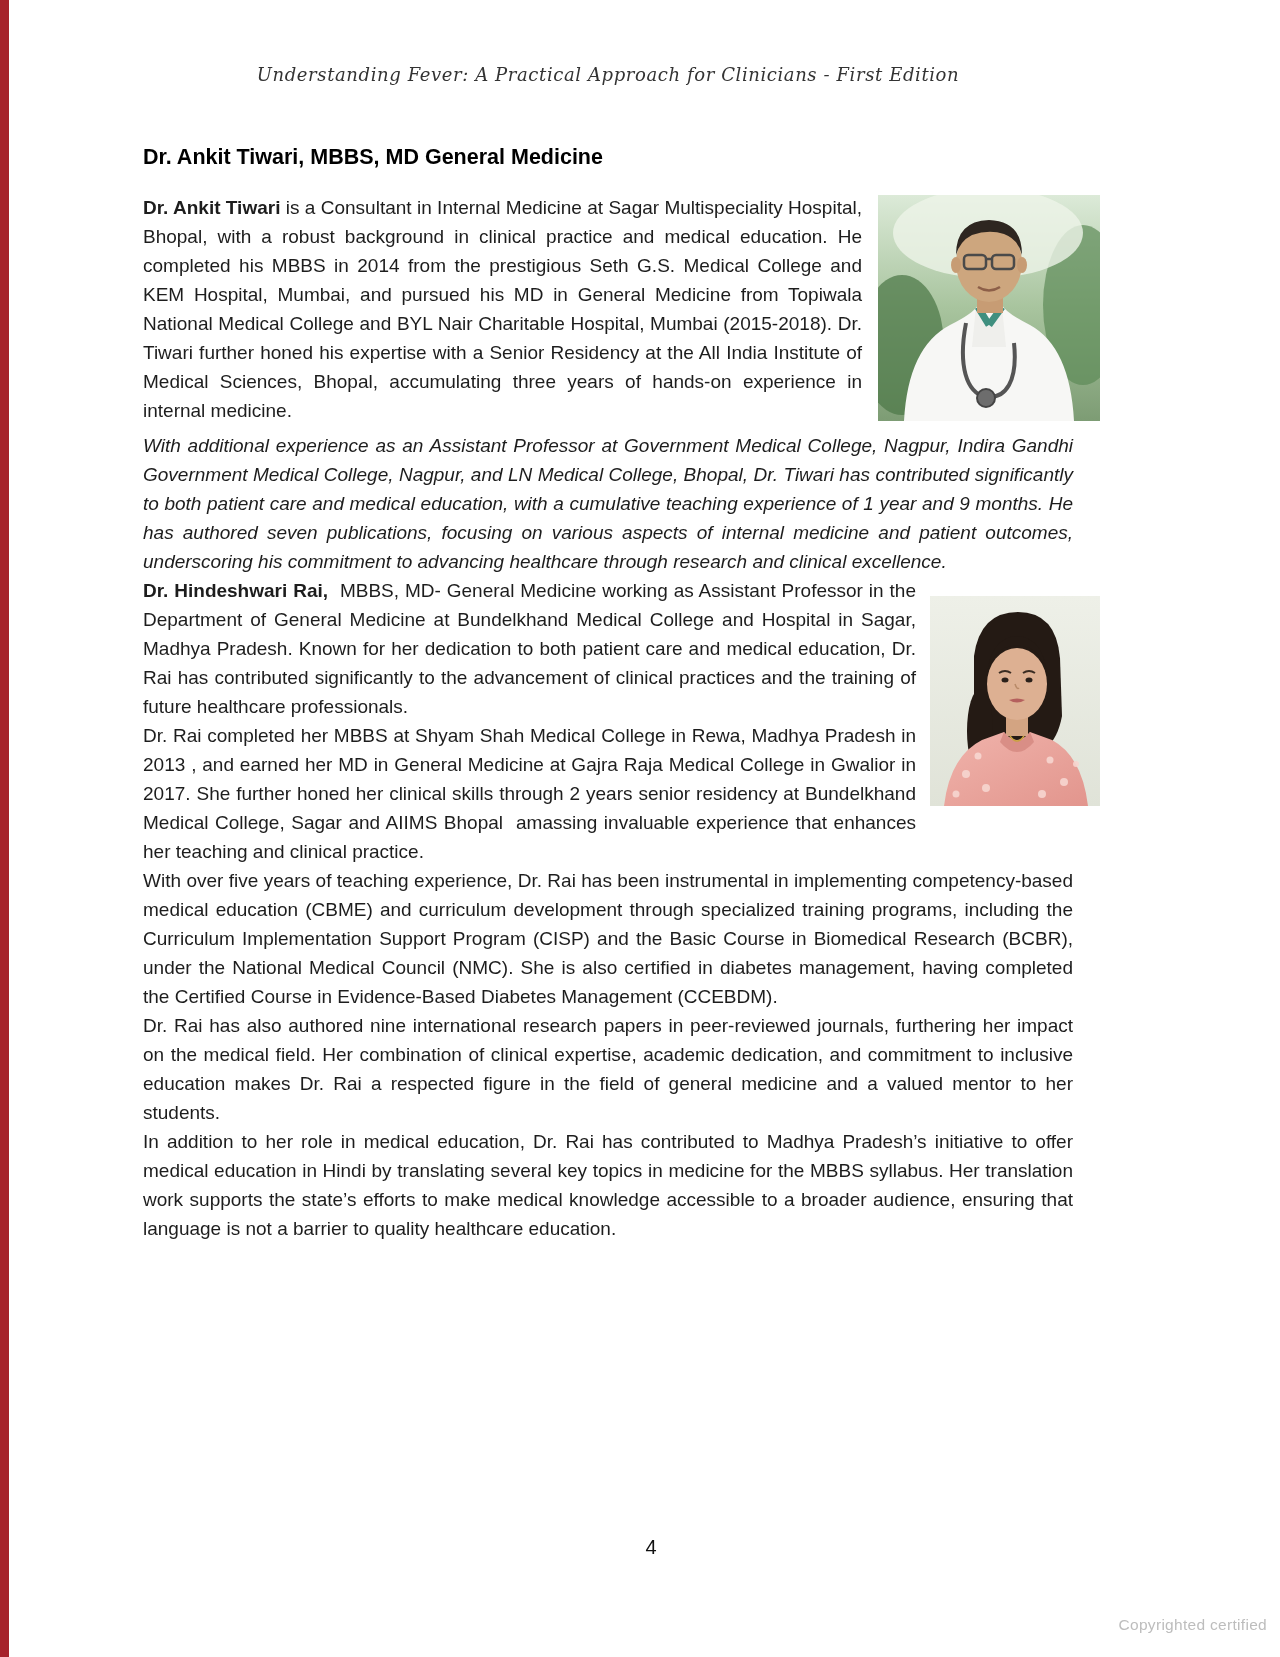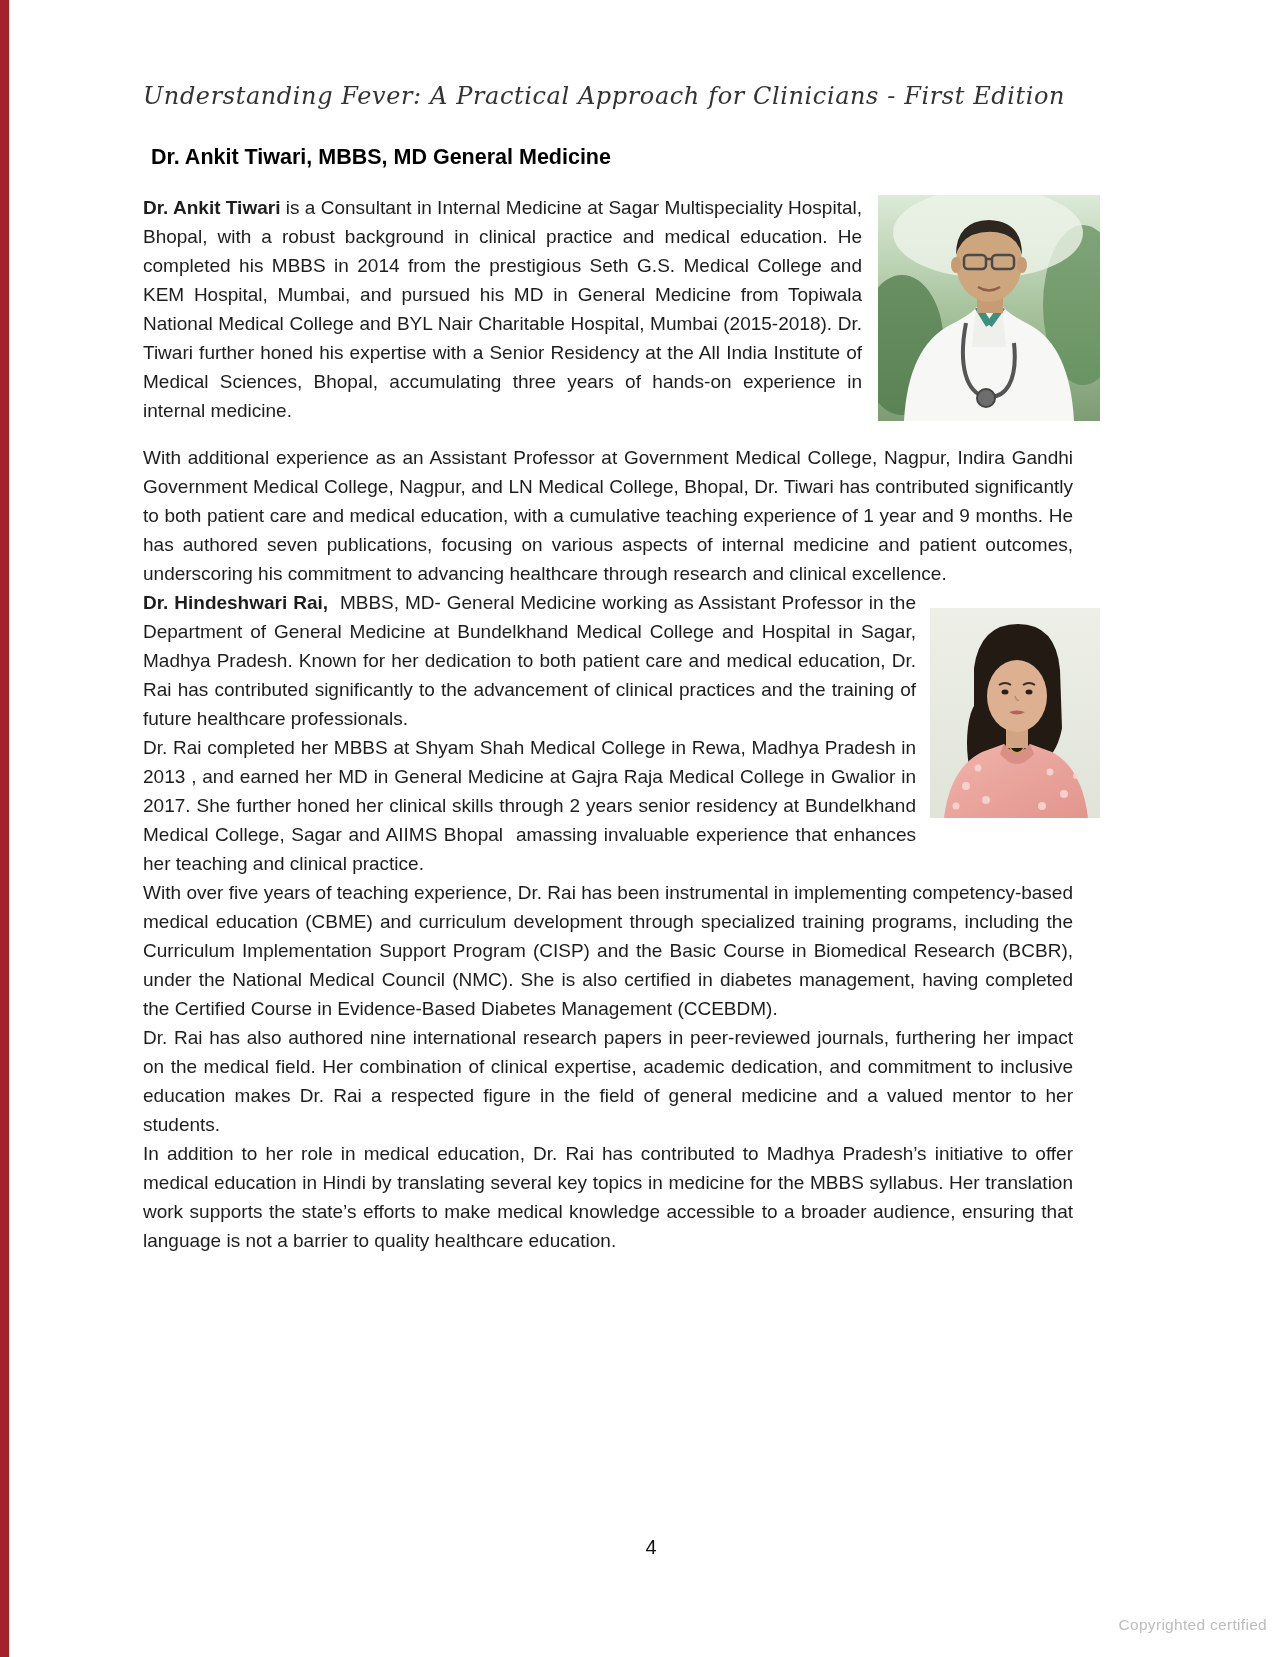--- a/index.html
+++ b/index.html
@@ -6,39 +6,39 @@
   body {
     width:1280px; height:1657px; position:relative; background:#ffffff;
     font-family:"Liberation Sans", sans-serif; color:#1d1d1d;
     overflow:hidden;
   }
   .red-edge {
     position:absolute; left:0; top:0; width:9px; height:1657px;
     background:#a6222b;
   }
   .running-header {
-    position:absolute; top:82px; left:143px; width:930px;
-    text-align:left;
+    position:absolute; top:64px; left:143px; width:930px;
+    text-align:center;
     font-family:"DejaVu Serif", serif; font-style:italic;
-    font-size:24px; color:#333333; letter-spacing:0.6px;
+    font-size:18px; color:#333333; letter-spacing:0.6px;
     white-space:nowrap;
   }
   .content {
     position:absolute; top:142px; left:143px; width:930px;
     font-size:19px; line-height:29px; text-align:justify;
     color:#1d1d1d;
   }
   h2 {
     margin:0; padding:0; font-size:21.5px; line-height:30px;
     font-weight:700; color:#000; text-align:left;
   }
-  h2.first { margin-bottom:21px;margin-left:8px; }
+  h2.first { margin-bottom:21px; }
   h2.second { margin-top:12px; margin-bottom:22px; }
   p { margin:0; padding:0; }
-  .para-gap { margin-top:18px; }
+  .para-gap { margin-top:6px;font-style:italic; }
   .clear { clear:both; }
   .photo { float:right; overflow:hidden; background:#dfe5da; }
   .photo svg { display:block; }
   .photo-tiwari {
     width:222px; height:226px;
     margin:2px -27px 10px 16px;
   }
   .photo-rai {
     width:170px; height:210px;
     margin:20px -27px 12px 14px;

